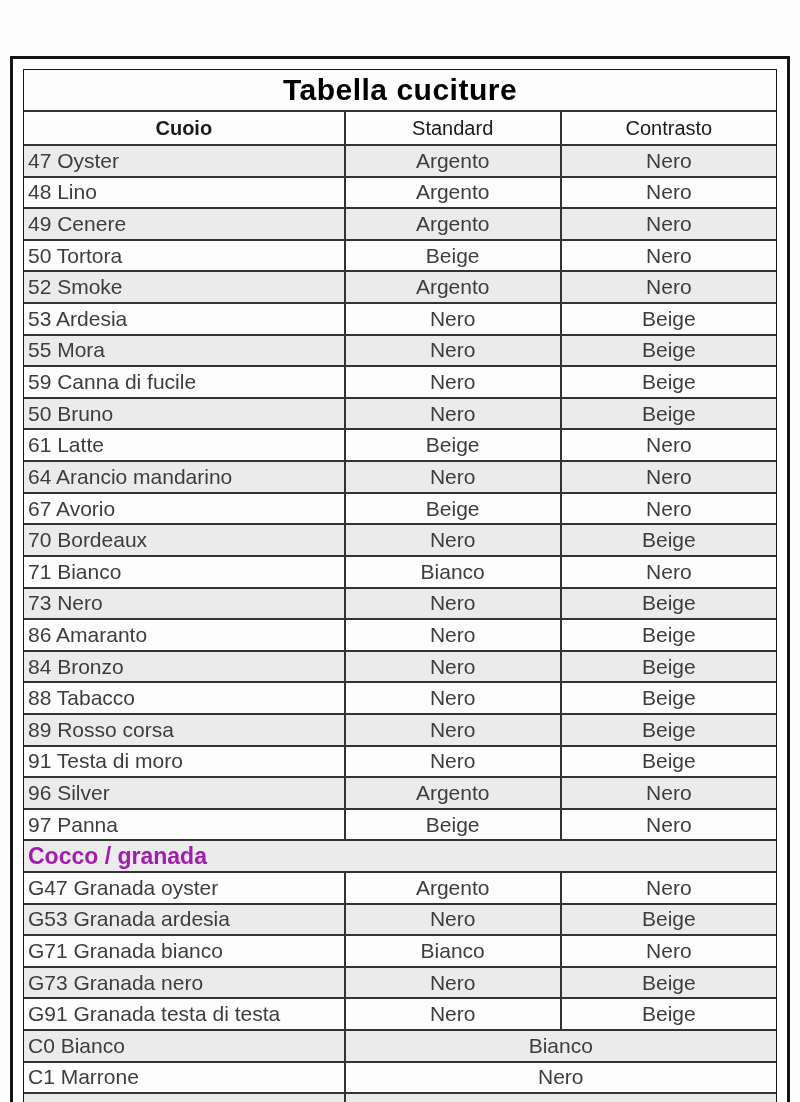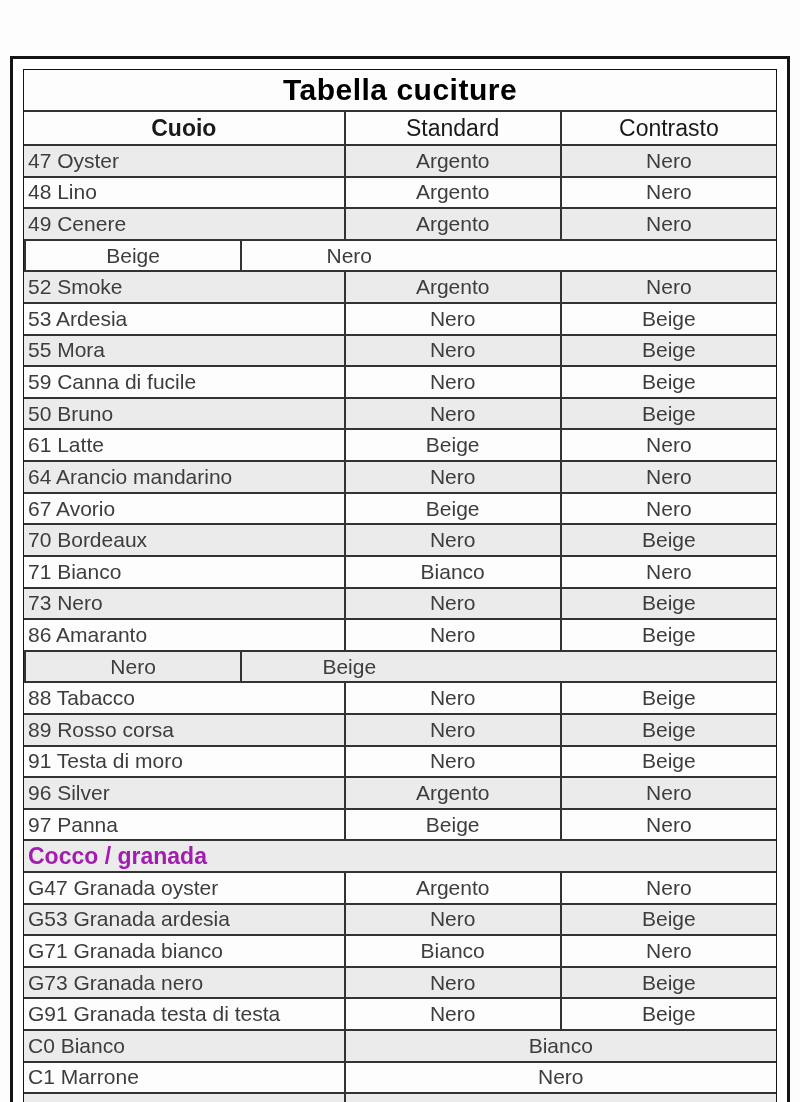--- a/index.html
+++ b/index.html
@@ -70,21 +70,21 @@
     align-items: center;
     overflow: hidden;
     white-space: nowrap;
     font-size: 21px;
     color: var(--text, #3d3d3d);
   }
   .c1 { width: 42.5%; justify-content: flex-start; padding-left: 4px; }
   .c2 { width: 28.75%; justify-content: center; border-left: 2px solid var(--grid, #333333); }
   .c3 { width: 28.75%; justify-content: center; border-left: 2px solid var(--grid, #333333); }
   .cmerged { width: 57.5%; justify-content: center; border-left: 2px solid var(--grid, #333333); }
-  .header-row .cell { font-size: 23px; color: #1a1a1a; }
+  .header-row .cell { font-size: 20px; color: #1a1a1a; }
   .header-row .c1 { justify-content: center; font-weight: bold; padding-left: 0; }
   .section-cell {
     width: 100%;
     font-weight: bold;
     font-size: 23px;
     color: #a21caf;
     padding-left: 4px;
   }
 </style>
 </head>
@@ -114,20 +114,21 @@
             <div class="cell c1">48 Lino</div>
             <div class="cell c2">Argento</div>
             <div class="cell c3">Nero</div>
           </div>
           <div class="row alt">
             <div class="cell c1">49 Cenere</div>
             <div class="cell c2">Argento</div>
             <div class="cell c3">Nero</div>
           </div>
           <div class="row">
+            <div class="cell c1">50 Tortora</div>
             <div class="cell c2">Beige</div>
             <div class="cell c3">Nero</div>
           </div>
           <div class="row alt">
             <div class="cell c1">52 Smoke</div>
             <div class="cell c2">Argento</div>
             <div class="cell c3">Nero</div>
           </div>
           <div class="row">
             <div class="cell c1">53 Ardesia</div>
@@ -178,20 +179,21 @@
             <div class="cell c1">73 Nero</div>
             <div class="cell c2">Nero</div>
             <div class="cell c3">Beige</div>
           </div>
           <div class="row">
             <div class="cell c1">86 Amaranto</div>
             <div class="cell c2">Nero</div>
             <div class="cell c3">Beige</div>
           </div>
           <div class="row alt">
+            <div class="cell c1">84 Bronzo</div>
             <div class="cell c2">Nero</div>
             <div class="cell c3">Beige</div>
           </div>
           <div class="row">
             <div class="cell c1">88 Tabacco</div>
             <div class="cell c2">Nero</div>
             <div class="cell c3">Beige</div>
           </div>
           <div class="row alt">
             <div class="cell c1">89 Rosso corsa</div>

